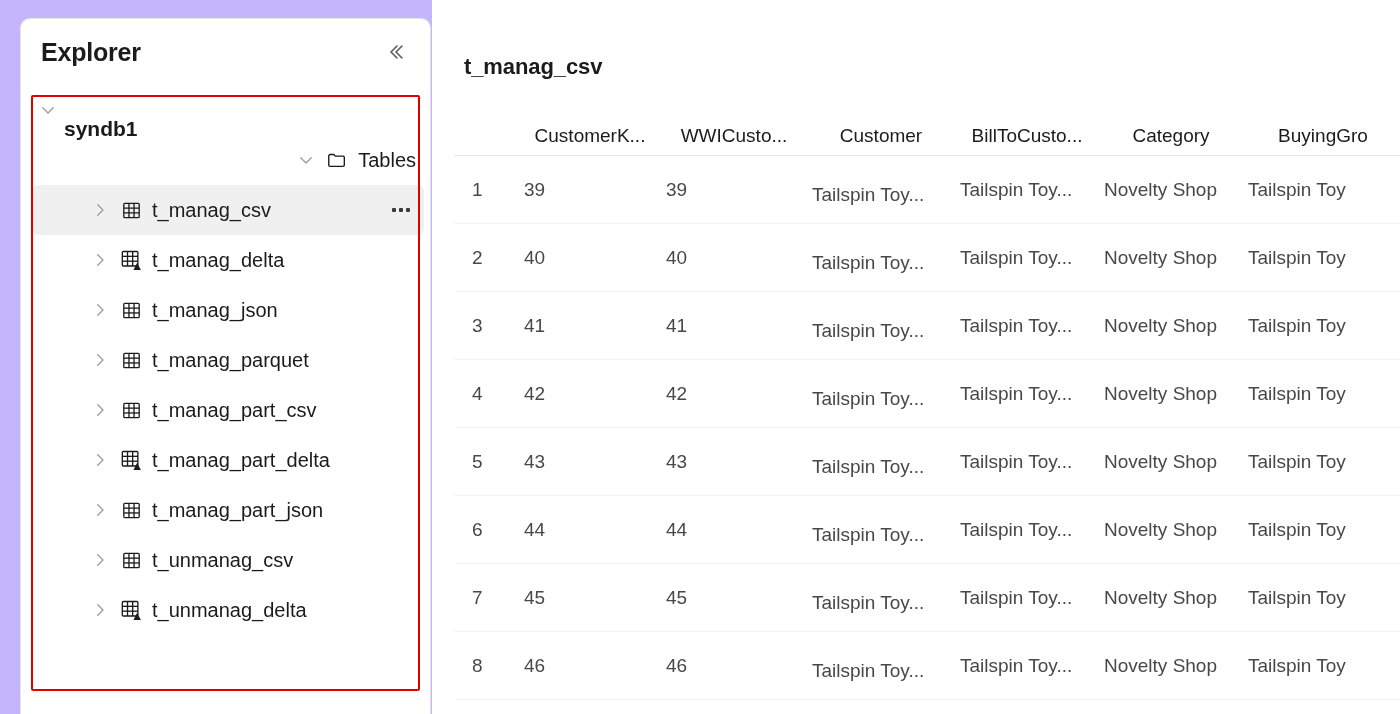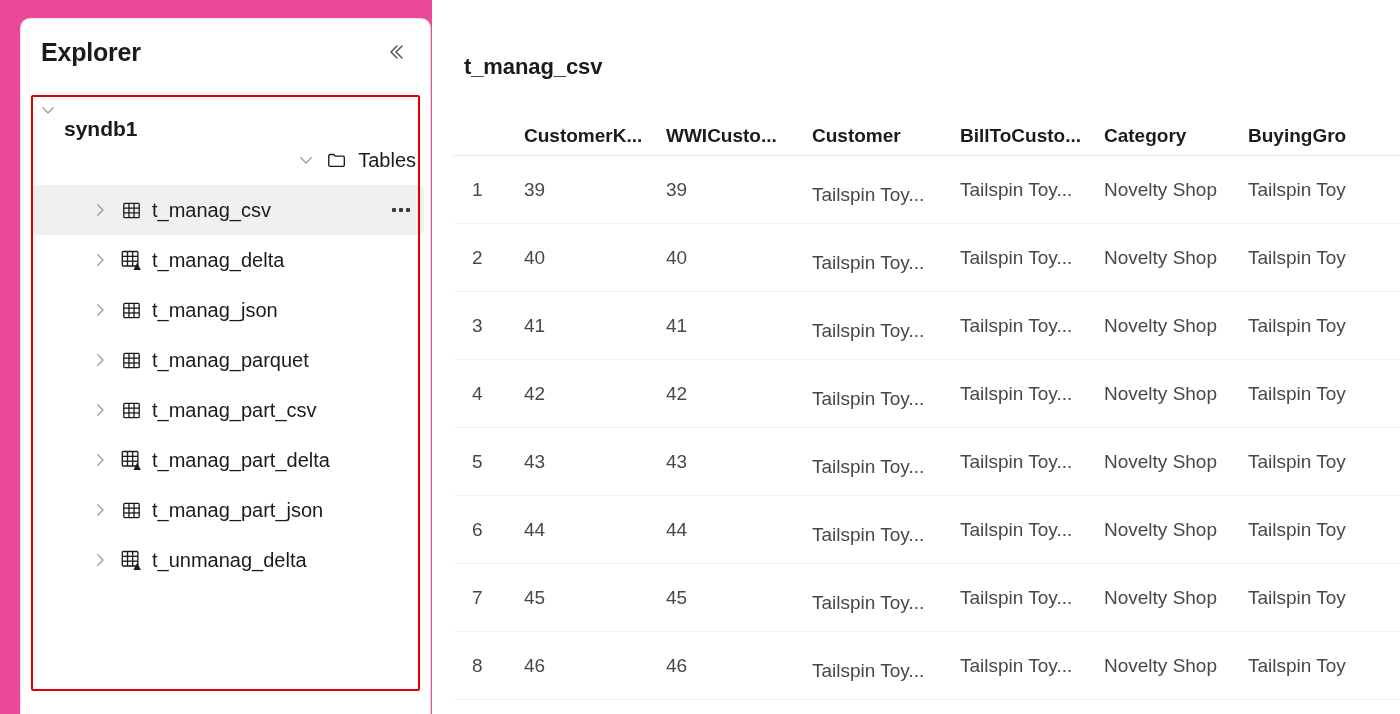--- a/index.html
+++ b/index.html
@@ -7,21 +7,21 @@
   html, body {
     margin: 0; padding: 0;
     width: 1400px; height: 714px;
     background: #ffffff;
     font-family: "Liberation Sans", sans-serif;
     overflow: hidden;
   }
   #app {
     position: relative;
     width: 1400px; height: 714px;
-    background: #ec4899;
+    background: #c4b5fd;
     display: flex;
     overflow: hidden;
     padding-left: 14px;
   }
 
   
   #sidebar-card {
     position: absolute;
     left: 20px; top: 18px;
     width: 411px; height: 710px;
@@ -161,21 +161,22 @@
   }
   .cell {
     font-size: 19px;
     color: #484848;
     overflow: hidden;
     flex: 0 0 auto;
     padding-right: 10px;
   }
   .grid-row.head .cell {
     color: #1b1b1b;
-    font-weight: 700;
+    font-weight: 400;
+    text-align: center;
   }
   .c-idx  { width: 70px; padding-left: 18px; }
   .c-0    { width: 142px; }
   .c-1    { width: 146px; }
   .c-2    { width: 148px; margin-top: 11px; }
   .c-3    { width: 144px; }
   .c-4    { width: 144px; }
   .c-5    { width: 160px; }
 </style>
 </head>
@@ -335,20 +336,37 @@
           <div class="node-icon">
             <svg width="21" height="21" viewBox="0 0 24 24" fill="none" stroke="currentColor" stroke-width="1.5">
               <rect x="3.2" y="3.8" width="17.6" height="16.4" rx="1.2"></rect>
               <line x1="3.2" y1="9.3" x2="20.8" y2="9.3"></line>
               <line x1="3.2" y1="14.8" x2="20.8" y2="14.8"></line>
               <line x1="9.1" y1="3.8" x2="9.1" y2="20.2"></line>
               <line x1="14.9" y1="3.8" x2="14.9" y2="20.2"></line>
             </svg>
           </div>
           <div class="node-label">t_manag_part_json</div>
+        </div>
+        <div class="tree-node depth-2">
+          <div class="twisty">
+            <svg width="18" height="18" viewBox="0 0 24 24" fill="none" stroke="currentColor" stroke-width="1.7" stroke-linecap="round" stroke-linejoin="round">
+              <polyline points="9,5 16,12 9,19"></polyline>
+            </svg>
+          </div>
+          <div class="node-icon">
+            <svg width="21" height="21" viewBox="0 0 24 24" fill="none" stroke="currentColor" stroke-width="1.5">
+              <rect x="3.2" y="3.8" width="17.6" height="16.4" rx="1.2"></rect>
+              <line x1="3.2" y1="9.3" x2="20.8" y2="9.3"></line>
+              <line x1="3.2" y1="14.8" x2="20.8" y2="14.8"></line>
+              <line x1="9.1" y1="3.8" x2="9.1" y2="20.2"></line>
+              <line x1="14.9" y1="3.8" x2="14.9" y2="20.2"></line>
+            </svg>
+          </div>
+          <div class="node-label">t_unmanag_csv</div>
         </div>
         <div class="tree-node depth-2">
           <div class="twisty">
             <svg width="18" height="18" viewBox="0 0 24 24" fill="none" stroke="currentColor" stroke-width="1.7" stroke-linecap="round" stroke-linejoin="round">
               <polyline points="9,5 16,12 9,19"></polyline>
             </svg>
           </div>
           <div class="node-icon">
             <svg width="23" height="23" viewBox="0 0 26 26" fill="none" stroke="currentColor" stroke-width="1.5">
               <rect x="2.6" y="2.8" width="17.6" height="16.4" rx="1.2"></rect>

